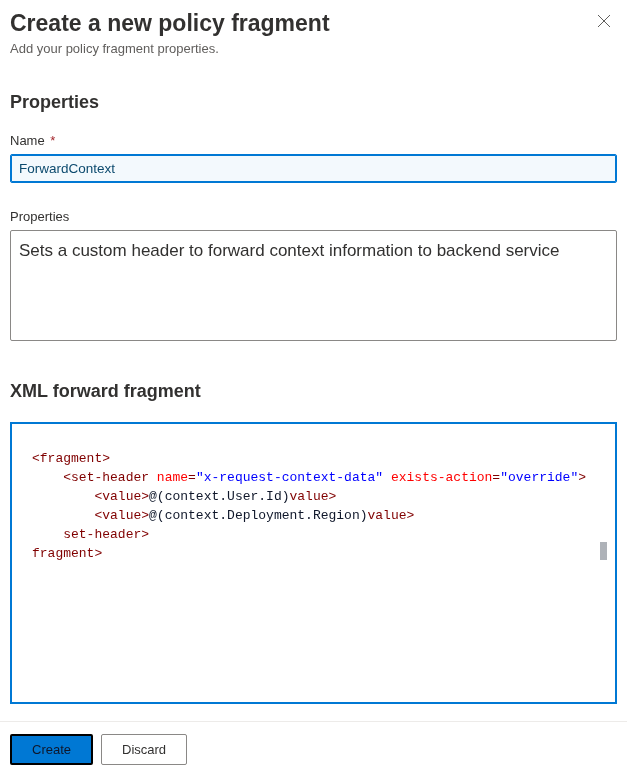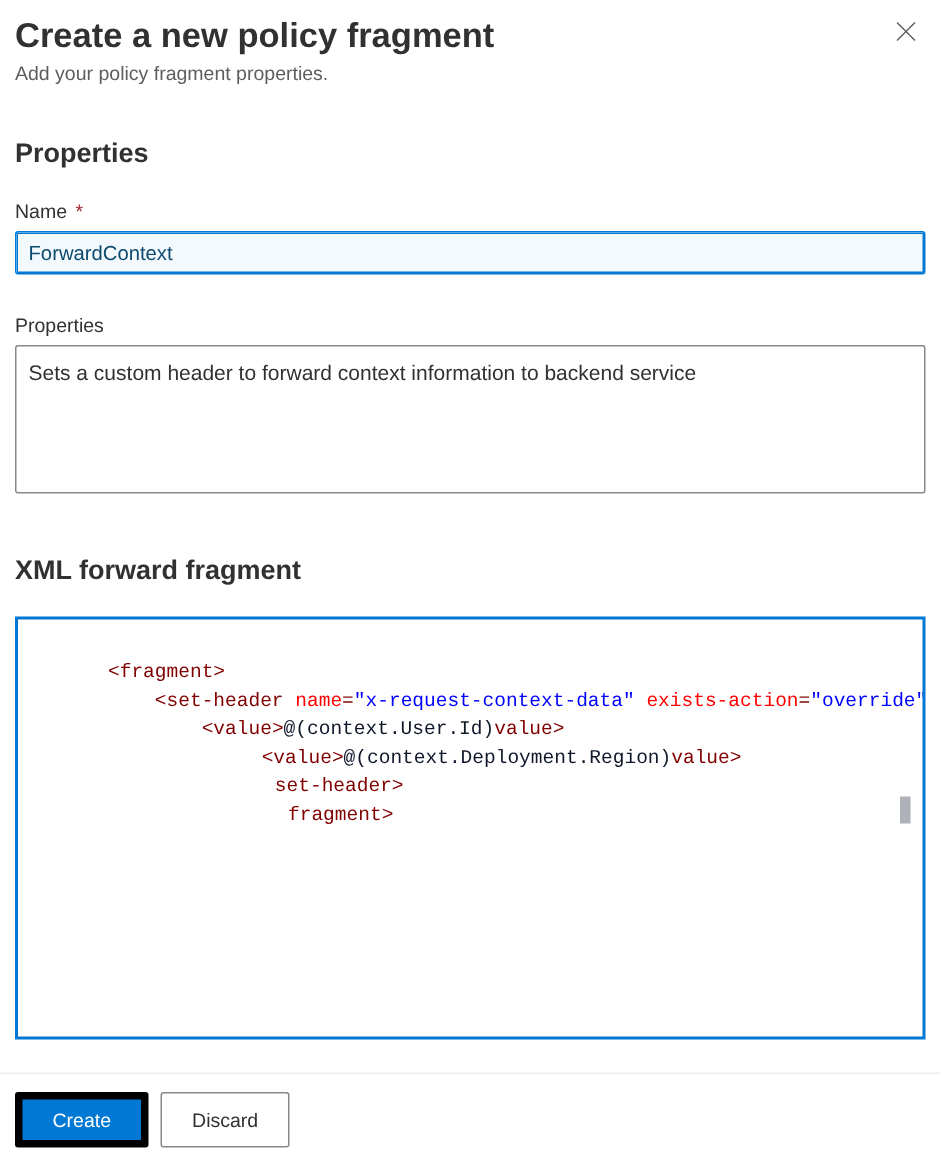--- a/index.html
+++ b/index.html
@@ -63,21 +63,21 @@
       background: #fff;
     }
     .text-input.focused {
       border: 1px solid #0078d4;
       box-shadow: 0 0 0 1px #0078d4 inset;
       background: #f3f9fd;
     }
     .textarea-input {
       width: 100%;
       padding: 8px 8px 30px 8px;
-      font-size: 14px;
+      font-size: 17px;
       font-family: inherit;
       color: #323130;
       border: 1px solid #8a8886;
       border-radius: 2px;
       outline: none;
       resize: none;
       background: #fff;
       line-height: 1.4;
     }
     .editor-wrap {
@@ -95,21 +95,21 @@
       white-space: pre;
       overflow: auto;
       height: 100%;
     }
     .cm { color: #008000; }
     .tg { color: #800000; }
     .an { color: #ff0000; }
     .av { color: #0000ff; }
     .tx { color: #0f172a; }
     .pn { color: #800000; }
-    .line { display:block;margin-left:40px; }
+    .line { display:block; }
     .footer {
       position: absolute;
       bottom: 0;
       left: 0;
       right: 0;
       border-top: 1px solid #edebe9;
       padding: 12px 10px;
       display: flex;
       gap: 8px;
       background:#fff;
@@ -117,22 +117,22 @@
     .btn {
       font-size: 13px;
       font-family: inherit;
       padding: 6px 20px;
       border-radius: 2px;
       cursor: pointer;
       min-width: 80px;
     }
     .btn-primary {
       background: #0078d4;
-      color: #ffffff;
-      border: 5px solid #000000;
+      color: #0f172a;
+      border: 2px solid #000000;
     }
     .btn-secondary {
       background: #fff;
       color: #323130;
       border: 1px solid #8a8886;
       text-align: center;
     }
     .cursor-mark {
       position:absolute;
       right:8px;

